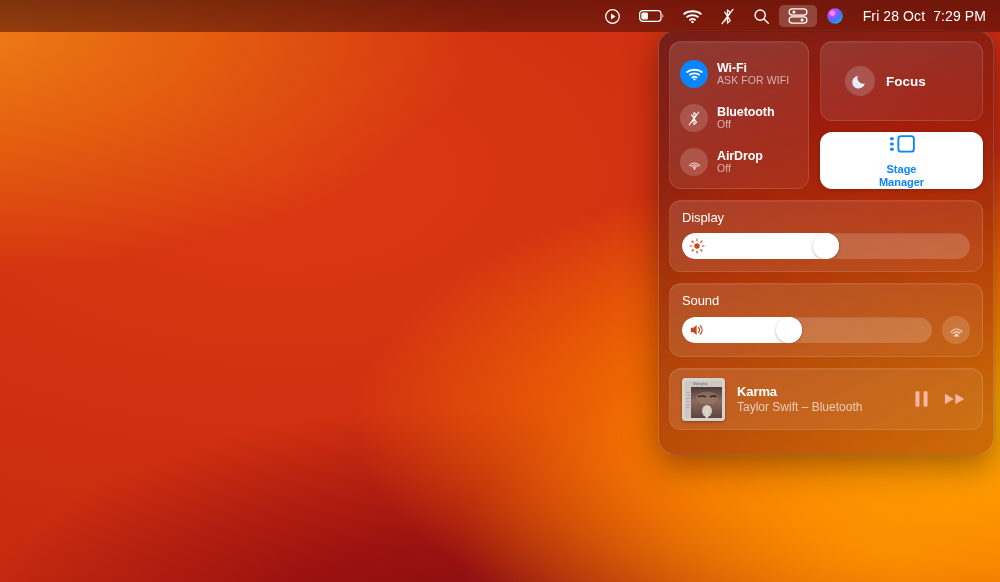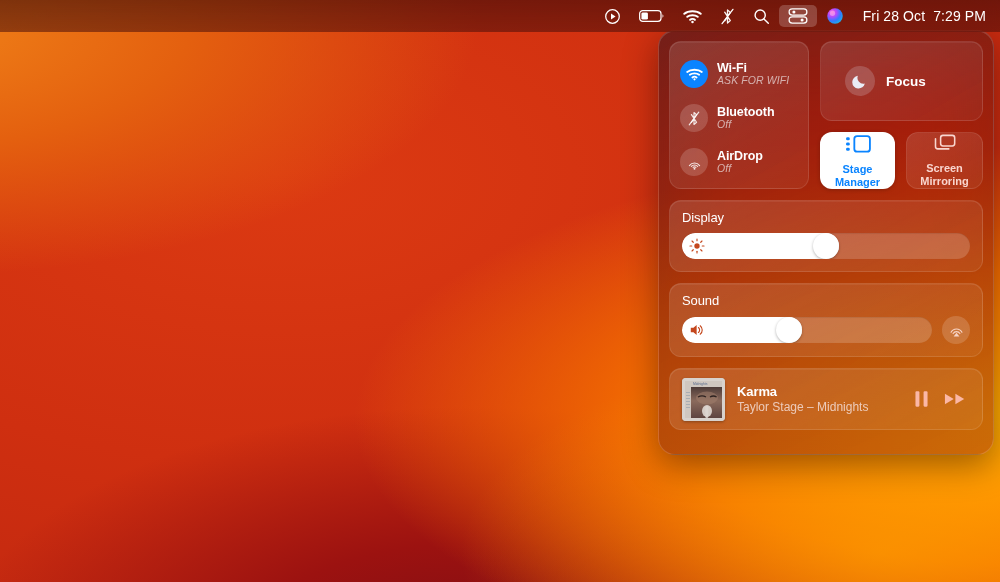--- a/index.html
+++ b/index.html
@@ -70,21 +70,21 @@
   .conn-row { display:flex; align-items:center; height:44px; padding-left:10px; }
   .conn-icon {
     width:28px; height:28px; border-radius:50%;
     display:flex; align-items:center; justify-content:center;
     flex:none; margin-right:9px;
   }
   .conn-icon.on  { background:#0a84ff; }
   .conn-icon.off { background: rgba(255,255,255,.17); }
   .conn-text { display:flex; flex-direction:column; justify-content:center; line-height:1.12; }
   .conn-title { color:#fff; font-size:12.5px; font-weight:bold; letter-spacing:-.1px; }
-  .conn-sub  { color:rgba(235,225,225,.72); font-size:10.5px; letter-spacing:.1px;font-style:italic; }
+  .conn-sub  { color:rgba(235,225,225,.72); font-size:10.5px; letter-spacing:.1px; }
 
   #cc-right { flex:1; display:flex; flex-direction:column; gap:11px; }
   #cc-focus { height:80px; display:flex; align-items:center; padding-left:24px;
               background: linear-gradient(150deg, rgba(225,230,255,.13), rgba(180,195,255,.05)); }
   #focus-icon {
     width:30px; height:30px; border-radius:50%; background:rgba(225,230,245,.20);
     display:flex; align-items:center; justify-content:center; margin-right:11px; flex:none;
   }
   #focus-label { color:#fff; font-size:13.5px; font-weight:bold; }
 
@@ -282,29 +282,20 @@
             <svg width="26" height="22" viewBox="0 0 28 24" fill="none">
               <rect x="10" y="3.4" width="17" height="17" rx="3" stroke="#0a84ff" stroke-width="2"></rect>
               <rect x="1" y="4.6" width="4" height="3.4" rx="1.5" fill="#0a84ff"></rect>
               <rect x="1" y="10.3" width="4" height="3.4" rx="1.5" fill="#0a84ff"></rect>
               <rect x="1" y="16.0" width="4" height="3.4" rx="1.5" fill="#0a84ff"></rect>
             </svg>
           </span>
           <span class="tile-label"><span>Stage</span><br><span>Manager</span></span>
         </div>
 
-        <div class="cc-tile inactive">
-          <span>
-            <svg width="24" height="21" viewBox="0 0 26 23" fill="none">
-              <rect x="8.2" y="2.6" width="15.4" height="11.6" rx="2.6" stroke="rgba(255,228,222,.92)" stroke-width="1.7"></rect>
-              <path d="M17.2 17.4 H5.2 A2.6 2.6 0 0 1 2.6 14.8 V6.4" stroke="rgba(255,228,222,.92)" stroke-width="1.7" stroke-linecap="round" stroke-linejoin="round"></path>
-            </svg>
-          </span>
-          <span class="tile-label"><span>Screen</span><br><span>Mirroring</span></span>
-        </div>
       </div>
     </div>
   </div>
 
   <div class="cc-card cc-slider-card">
     <div class="slider-title">Display</div>
     <div class="slider-row">
       <div class="slider-track" id="display-track">
         <div class="slider-fill" id="display-fill" style="width: 157px;"></div>
         <div class="slider-knob" id="display-knob" style="left: 131px;"></div>
@@ -375,21 +366,21 @@
             <rect x="4" y="17" width="4" height="1"></rect>
           <rect x="4" y="20" width="4" height="1"></rect>
             <rect x="4" y="23" width="4" height="1"></rect>
           <rect x="4" y="26" width="4" height="1"></rect>
             <rect x="4" y="29" width="4" height="1"></rect>
         </g>
       </svg>
     </div>
     <div id="np-text">
       <span id="np-title">Karma</span>
-      <span id="np-subtitle">Taylor Stage – Midnights</span>
+      <span id="np-subtitle">Taylor Swift – Bluetooth</span>
     </div>
     <div id="np-controls">
       <div class="np-btn">
         <svg width="17" height="18" viewBox="0 0 18 19">
           <rect x="2.6" y="1.4" width="4.2" height="16.2" rx="1.1" fill="rgba(255,190,178,.92)"></rect>
           <rect x="11.2" y="1.4" width="4.2" height="16.2" rx="1.1" fill="rgba(255,190,178,.92)"></rect>
         </svg>
       </div>
       <div class="np-btn">
         <svg width="22" height="16" viewBox="0 0 24 16">

